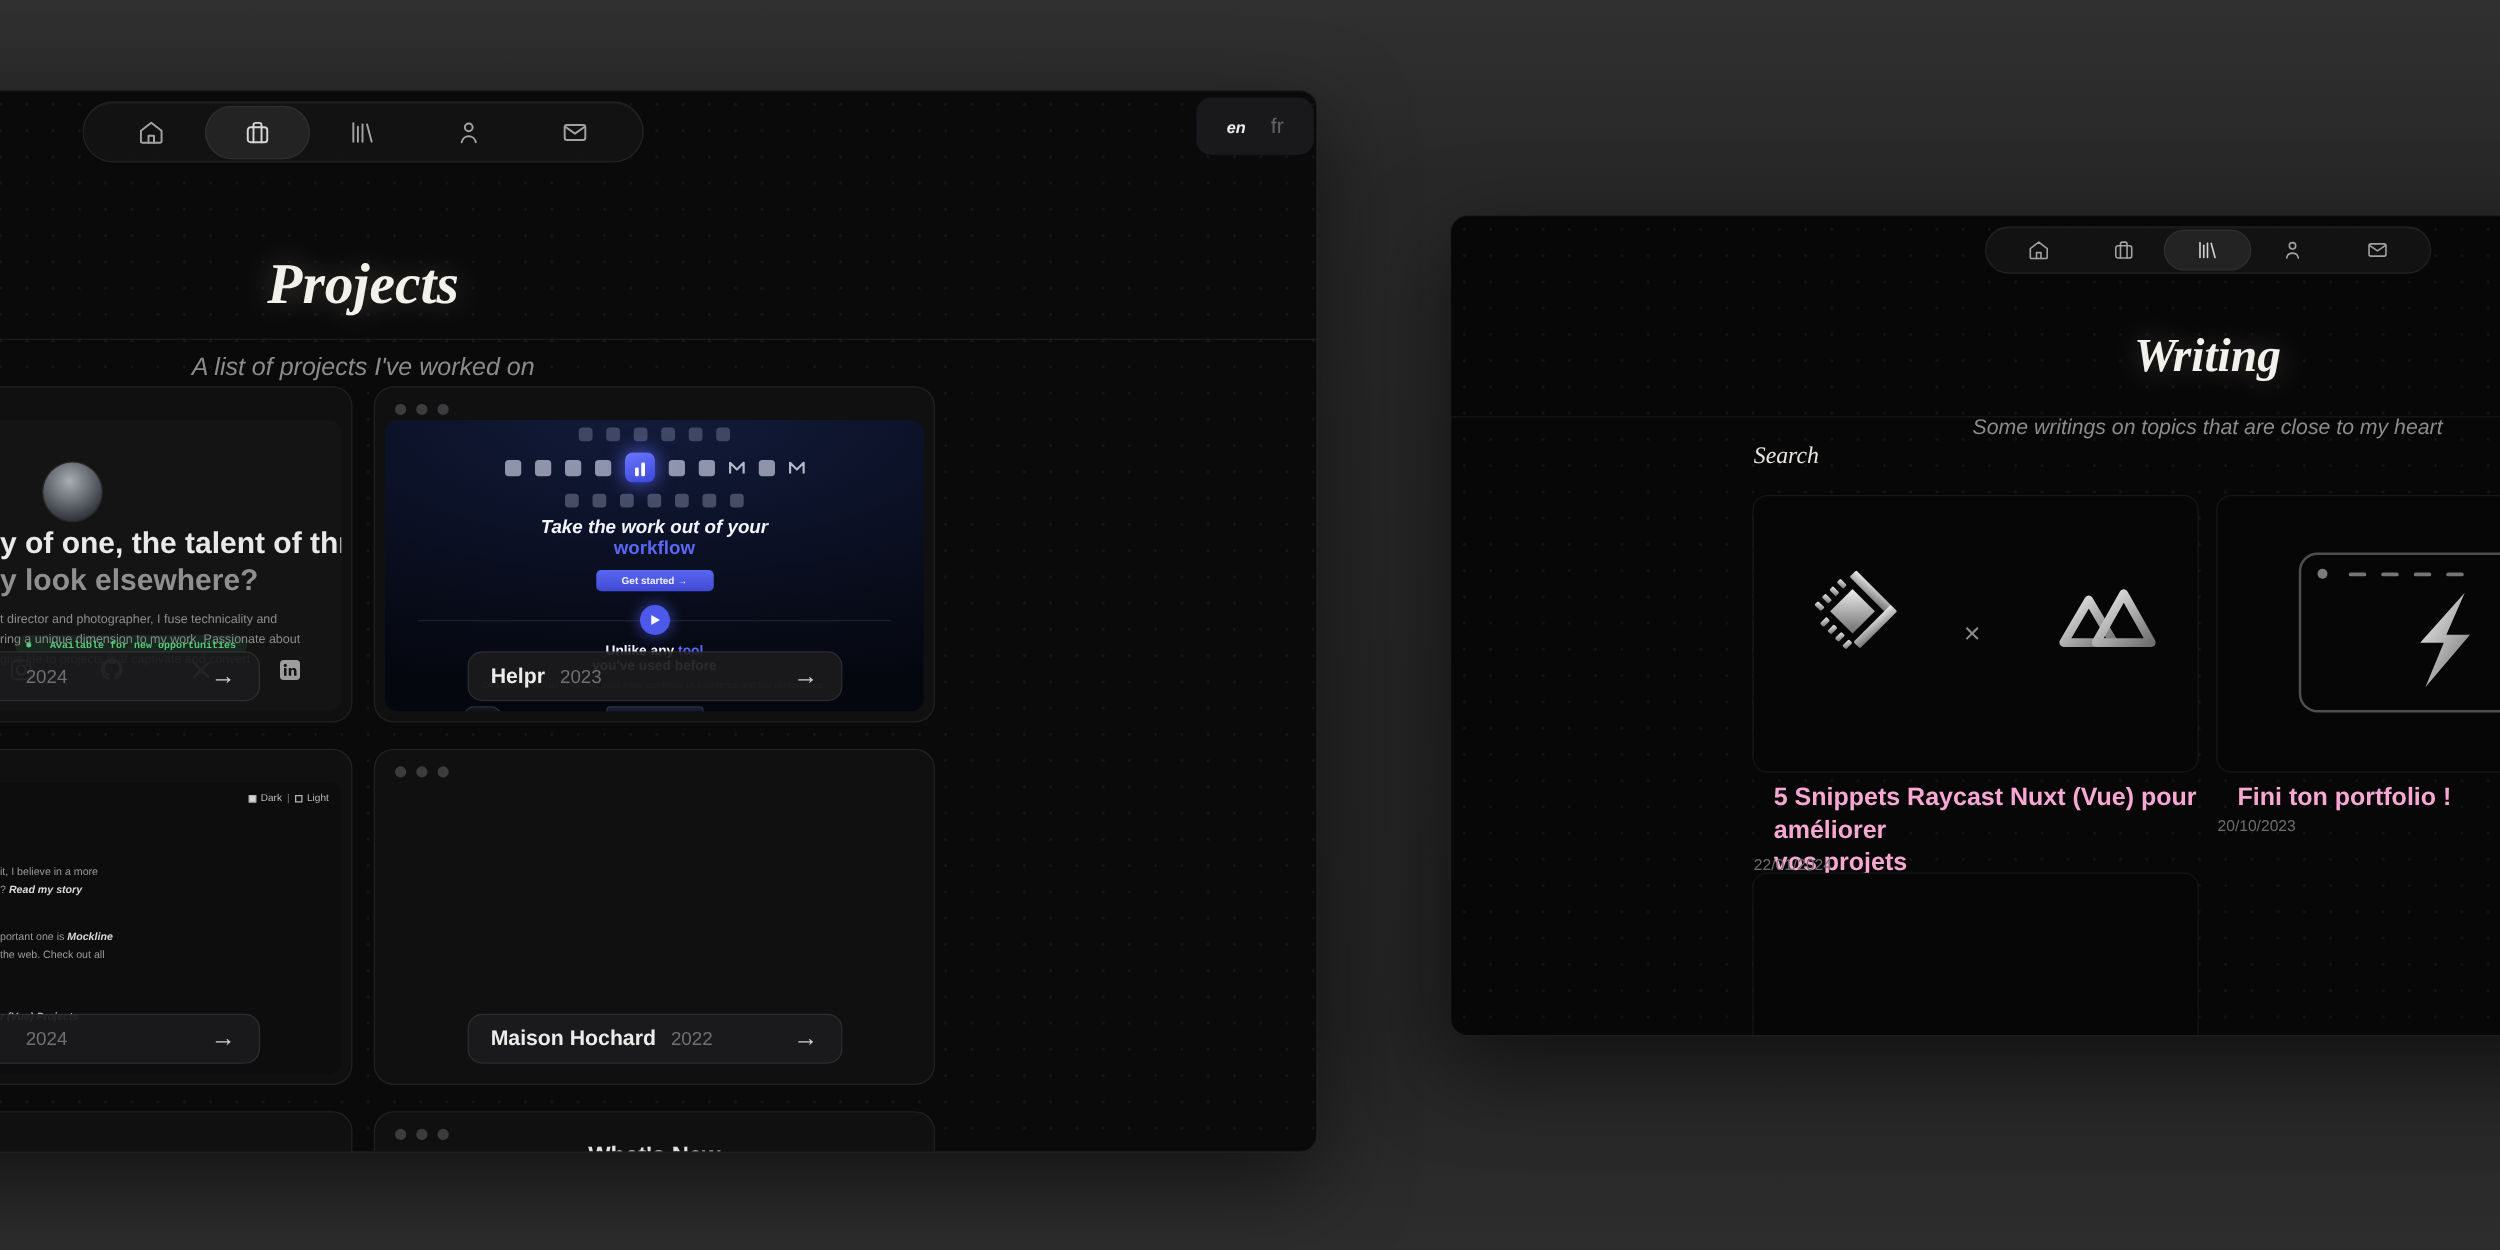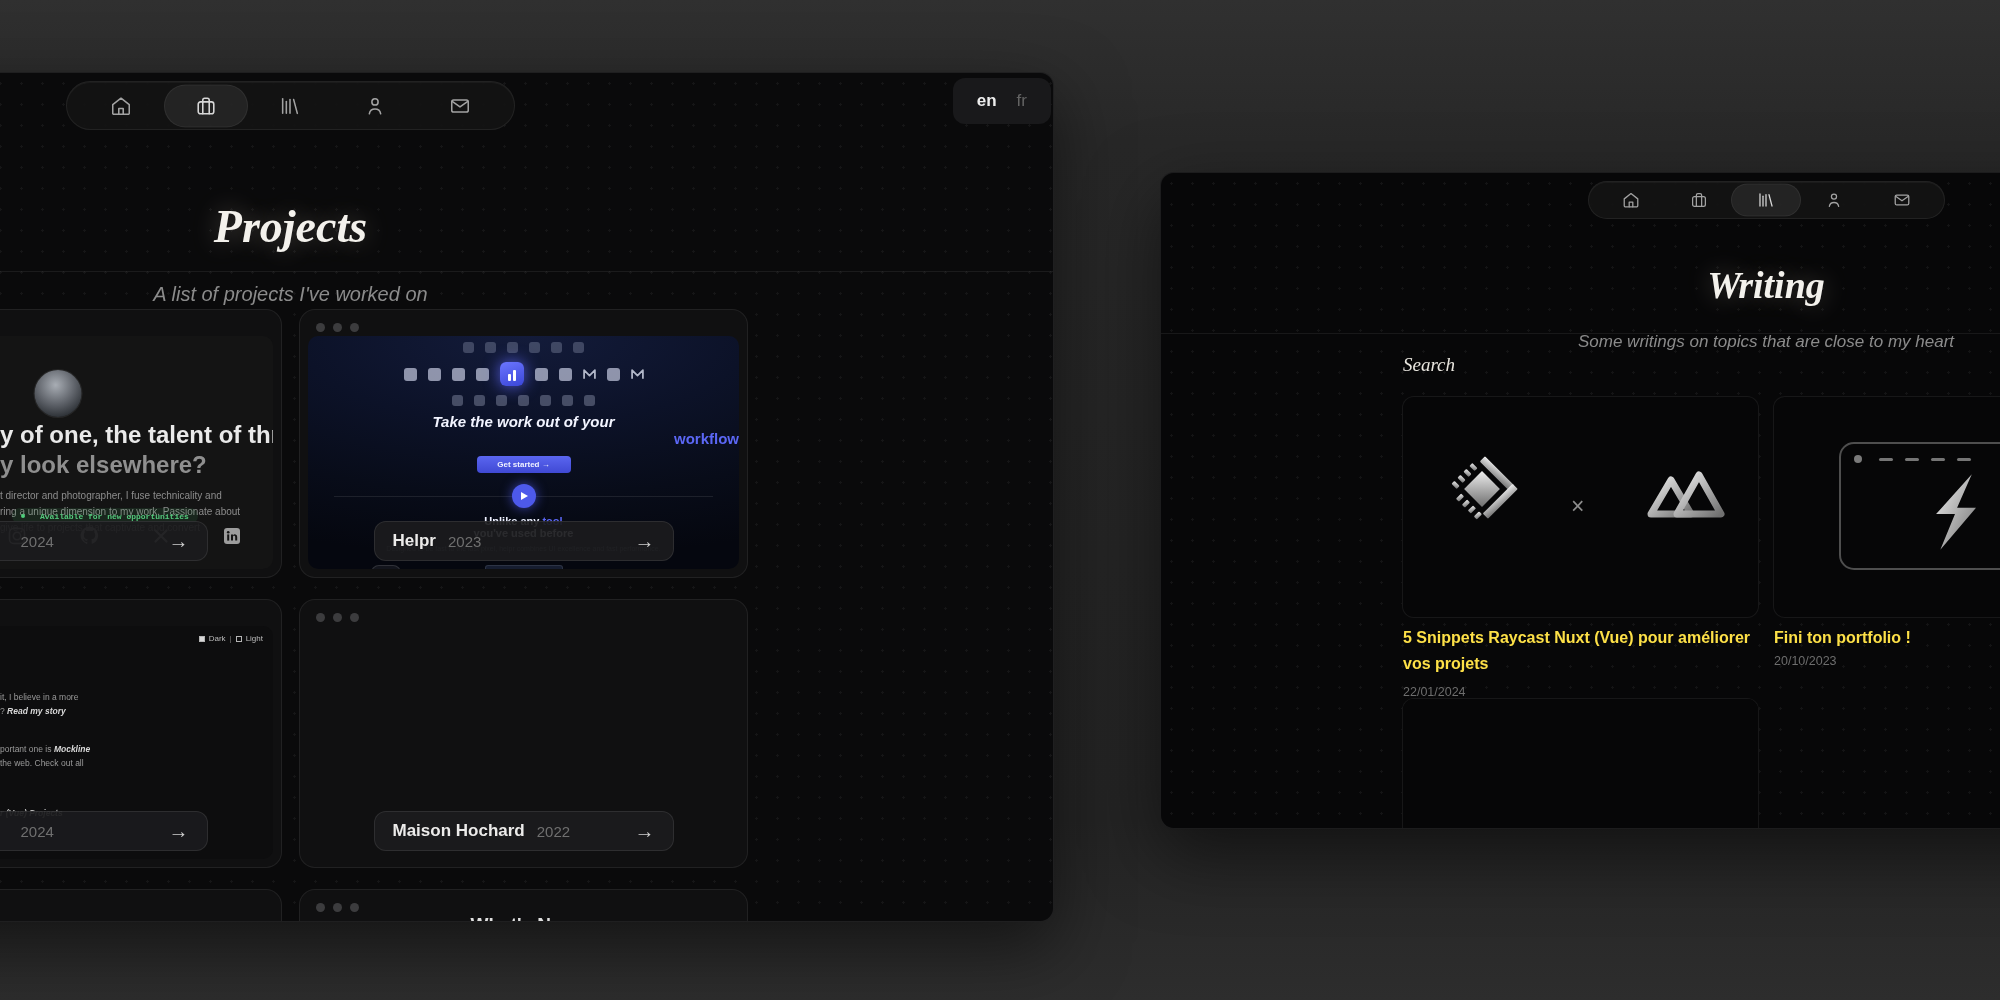--- a/index.html
+++ b/index.html
@@ -28,21 +28,21 @@
   .nav-item svg{position:relative;z-index:1;}
   .nav-item.active::before{content:"";position:absolute;left:50%;top:50%;transform:translate(-50%,-50%);
     width:82px;height:41px;background:rgba(255,255,255,.075);border:1px solid rgba(255,255,255,.06);
     border-radius:999px;}
   .nav-r .nav-item.active::before{width:68px;height:31px;}
   .nav-r svg{transform:scale(.82);}
 
   
   .lang{position:absolute;top:5px;right:2px;height:46px;display:flex;align-items:center;gap:20px;
     padding:0 24px;background:#19191b;border-radius:12px;z-index:6;}
-  .lang-en{color:#ededed;font-weight:700;font-size:17px;cursor:pointer;}
+  .lang-en{color:#ededed;font-weight:700;font-size:13px;cursor:pointer;font-style:italic;}
   .lang-fr{color:#636363;font-size:17px;cursor:pointer;}
 
   
   .page-header{position:absolute;text-align:center;z-index:2;}
   .ph-left{left:32px;top:98px;width:915px;}
   .ph-right{left:241px;top:66px;width:728px;}
   .page-title{font-family:"Liberation Serif",serif;font-style:italic;color:#f3f1ec;
     text-shadow:0 0 26px rgba(255,240,220,.28);}
   .ph-left .page-title{font-size:46px;line-height:50px;}
   .ph-right .page-title{font-size:38px;line-height:42px;}
@@ -94,21 +94,21 @@
   .hrow{display:flex;gap:11px;align-items:center;}
   .hsq{width:11px;height:11px;border-radius:3px;background:rgba(225,230,255,.45);}
   .hrow-mid .hsq{width:13px;height:13px;background:rgba(228,233,255,.6);}
   .hrow-top{opacity:.5;} .hrow-bot{opacity:.6;}
   .happ{width:24px;height:24px;border-radius:6px;display:flex;align-items:flex-end;justify-content:center;
     gap:2px;padding-bottom:5px;background:linear-gradient(160deg,#6b76ff,#3a46d8);
     box-shadow:0 0 16px rgba(96,106,255,.85);}
   .hbar{width:3px;background:#fff;border-radius:1px;}
   .hb1{height:7px;} .hb2{height:11px;}
   .hline1{margin-top:7px;text-align:center;font-weight:800;font-size:15px;color:#f2f4ff;font-style:italic;}
-  .hline2{text-align:right;font-weight:800;font-size:15px;color:#5b67f5;}
+  .hline2{text-align:center;font-weight:800;font-size:15px;color:#5b67f5;}
   .hcta{display:flex;align-items:center;justify-content:center;margin:9px auto 0;width:94px;height:17px;
     border-radius:4px;background:linear-gradient(#5a66f0,#4049d4);color:#eef0ff;font-size:8px;font-weight:700;}
   .hplayrow{position:relative;margin-top:11px;height:24px;}
   .hplayrow::before{content:"";position:absolute;left:26px;right:26px;top:50%;height:1px;
     background:rgba(255,255,255,.09);}
   .hplay{position:absolute;left:50%;top:50%;transform:translate(-50%,-50%);width:24px;height:24px;
     border-radius:50%;background:#4d59ea;display:flex;align-items:center;justify-content:center;
     box-shadow:0 0 12px rgba(80,92,240,.7);}
   .htri{width:0;height:0;border-left:7px solid #fff;border-top:4.5px solid transparent;
     border-bottom:4.5px solid transparent;margin-left:2px;}
@@ -181,22 +181,22 @@
   .nuxt-logo{position:absolute;left:238px;top:66px;}
   .term-frame{position:absolute;left:65px;top:45px;width:232px;height:128px;border-radius:15px;
     border:2px solid #4e4e4e;}
   .term-dot{position:absolute;left:13px;top:11px;width:8px;height:8px;border-radius:50%;background:#7a7a7a;}
   .term-dashes{position:absolute;left:38px;top:14px;display:flex;gap:12px;}
   .term-dash{width:14px;height:3px;border-radius:2px;background:#757575;}
   .bolt{position:absolute;left:82px;top:26px;}
   .ladder-wrap{position:absolute;inset:0;overflow:hidden;background:#060607;}
   .ladder-fade{position:absolute;inset:0;
     background:linear-gradient(180deg,rgba(6,6,7,.95) 0%,rgba(6,6,7,.35) 45%,rgba(6,6,7,0) 80%);}
-  .atitle{position:absolute;width:372px;font-weight:700;font-size:16px;line-height:26px;
-    color:#fde047;z-index:2;cursor:pointer;}
+  .atitle{position:absolute;width:372px;font-weight:700;font-size:20px;line-height:26px;
+    color:#f9a8d4;z-index:2;cursor:pointer;margin-left:16px;}
   .adate{position:absolute;font-size:12.5px;color:#6d6d6d;z-index:2;}
   .at1{left:242px;top:452px;} .ad1{left:242px;top:512px;}
   .at2{left:613px;top:452px;} .ad2{left:613px;top:481px;}
 </style>
 </head>
 <body>
 
 <div class="stage">
 
   <section class="win win-left">

